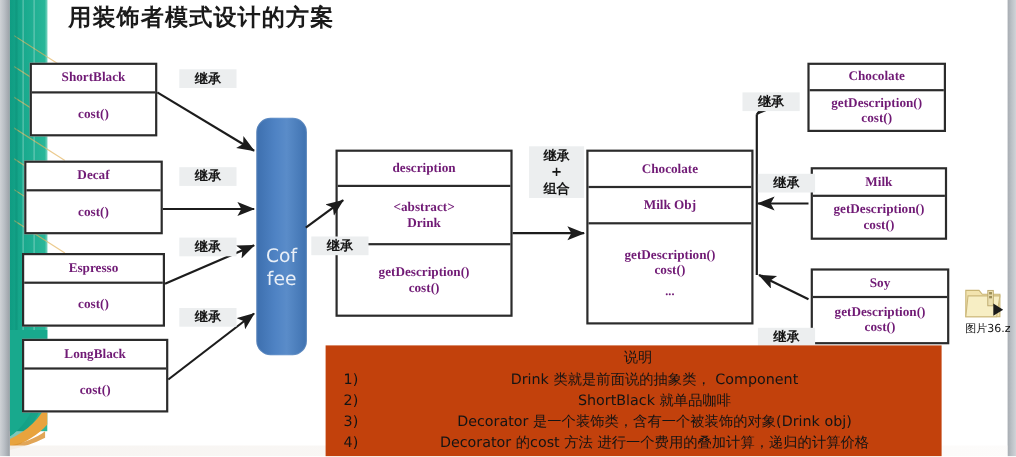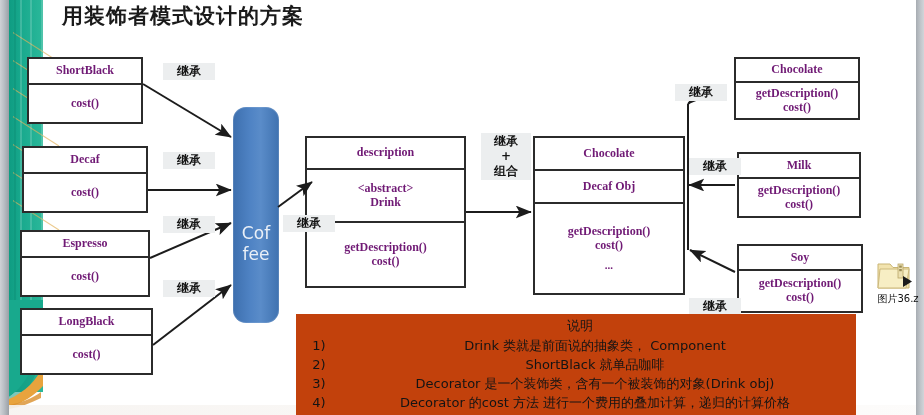--- a/index.html
+++ b/index.html
@@ -186,21 +186,21 @@
       <div>
         <span>getDescription()</span>
         <span>cost()</span>
       </div>
     </div>
   </div>
 
   <div class="uml" style="left:533px;top:136px;width:152px;height:159px;">
     <div class="row name sep" style="height:33px;">Chocolate</div>
     <div class="row name sep" style="height:33px;">
-      <span>Decaf Obj</span>
+      <span>Milk Obj</span>
     </div>
     <div class="row ops" style="height:89px;">
       <div>
         <span>getDescription()</span>
         <span>cost()</span>
         <span style="font-size:11px;padding-top:6px;">...</span>
       </div>
     </div>
   </div>
 

